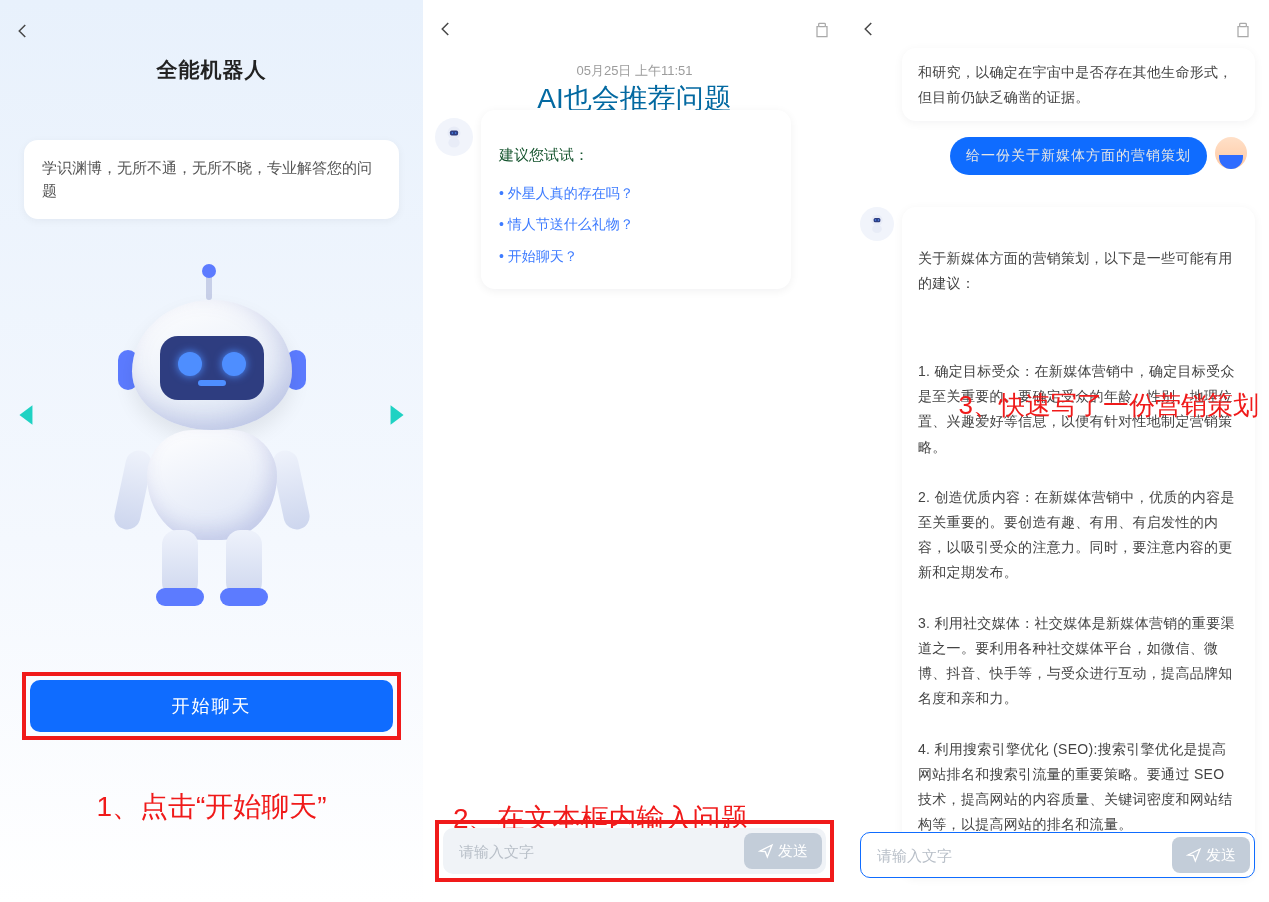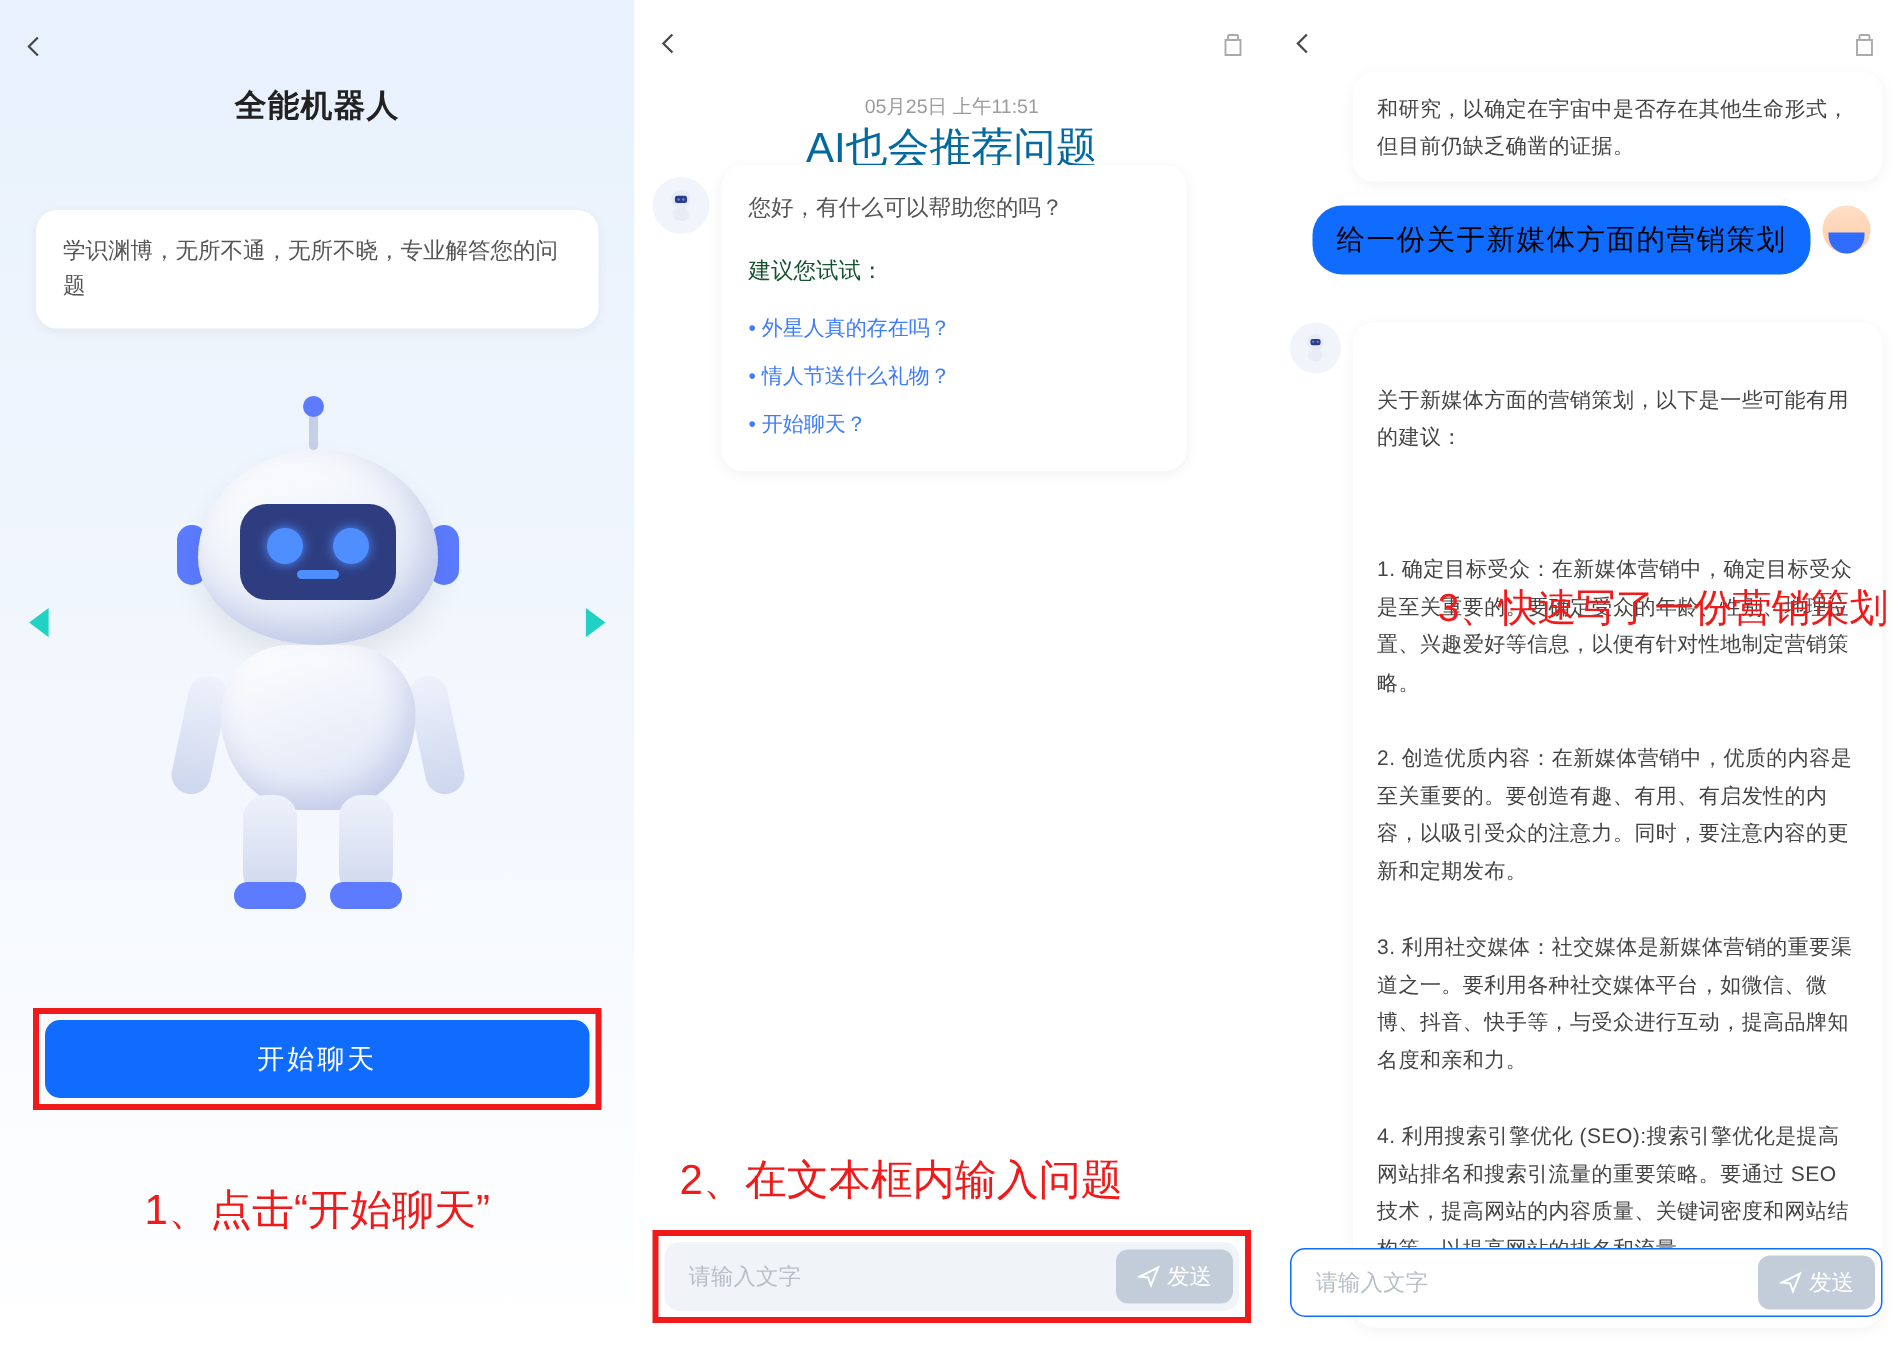--- a/index.html
+++ b/index.html
@@ -51,32 +51,32 @@
   
   .p2 .timestamp { position:absolute; top:62px; width:100%; text-align:center; font-size:13px; color:#9c9c9c; }
   .p2 .ann-top { position:absolute; top:80px; width:100%; text-align:center; font-size:28px; color:#0369a1; font-weight:500; }
   .p2 .bot-avatar { position:absolute; left:12px; top:118px; width:38px; height:38px; border-radius:50%; background:#f1f4fb; display:flex; align-items:center; justify-content:center; }
   .p2 .bot-avatar svg { width:26px; height:26px; }
   .p2 .bubble { position:absolute; left:58px; top:110px; width:310px; background:#fff; border-radius:14px; box-shadow:0 2px 10px rgba(0,0,40,0.06); padding:16px 18px; font-size:15px; color:#555; line-height:1.7; }
   .p2 .bubble .try { margin-top:16px; color:#14532d; font-weight:500; }
   .p2 .sugs { margin-top:10px; }
   .p2 .sugs .sug { color:#3d7bff; font-size:14px; padding:4px 0; cursor:pointer; }
   .p2 .sugs .sug::before { content:"• "; color:#3d7bff; }
-  .p2 .ann-mid { position:absolute; top:768px; left:30px; font-size:28px; color:#f01a1a; font-weight:500; }
+  .p2 .ann-mid { position:absolute; top:800px; left:30px; font-size:28px; color:#f01a1a; font-weight:500; }
   .p2 .inputframe { position:absolute; left:12px; right:12px; bottom:20px; border:4px solid #f01a1a; padding:4px; }
   .inputbar { display:flex; align-items:center; background:#f0f3f7; border-radius:10px; height:46px; padding:0 4px 0 16px;gap:19px; }
   .inputbar input { flex:1; border:none; background:transparent; font-size:15px; color:#666; outline:none; }
   .inputbar input::placeholder { color:#b8bfc8; }
   .sendbtn { background:#c3cdd9; color:#fff; border:none; border-radius:8px; height:36px; padding:0 14px; font-size:15px; display:flex; align-items:center; gap:4px; cursor:pointer; }
   .sendbtn svg { width:16px; height:16px; fill:none; stroke:#fff; stroke-width:2; }
 
   
   .p3 .scroll { position:absolute; top:48px; left:0; right:0; bottom:88px; padding:0 14px; }
   .p3 .bub-bot { background:#fff; border-radius:14px; box-shadow:0 2px 10px rgba(0,0,40,0.05); padding:12px 16px; font-size:14px; color:#444; line-height:1.75; letter-spacing:0.3px; margin-bottom:16px; margin-left:42px; }
-  .p3 .bub-user { display:inline-block; float:right; clear:both; background:#0f6cff; color:#000000; border-radius:20px; padding:10px 16px; font-size:19px; margin-bottom:16px; margin-right:42px; letter-spacing:1px; }
+  .p3 .bub-user { display:inline-block; float:right; clear:both; background:#0f6cff; color:#e5e5e5; border-radius:20px; padding:10px 16px; font-size:14px; margin-bottom:16px; margin-right:42px; letter-spacing:1px; }
   .p3 .user-row { display:flex; justify-content:flex-end; align-items:flex-start; gap:8px; margin-bottom:16px; }
   .p3 .user-avatar { width:32px; height:32px; border-radius:50%; background:linear-gradient(#ffe0c8,#ffc9a3); position:relative; flex-shrink:0; }
   .p3 .user-avatar::after { content:""; position:absolute; bottom:0; left:4px; right:4px; height:14px; background:#2f6cff; border-radius:0 0 16px 16px; }
   .p3 .bot-row { display:flex; align-items:flex-start; gap:8px; margin-bottom:12px; }
   .p3 .bot-avatar2 { width:34px; height:34px; border-radius:50%; background:#f1f4fb; display:flex; align-items:center; justify-content:center; flex-shrink:0; }
   .p3 .bot-avatar2 svg { width:24px; height:24px; }
   .p3 .bub-bot2 { flex:1; background:#fff; border-radius:14px; box-shadow:0 2px 10px rgba(0,0,40,0.05); padding:14px 16px; font-size:14px; color:#444; line-height:1.8; letter-spacing:0.3px; white-space:pre-line; }
   .p3 .ann3 { position:absolute; top:388px; right:10px; font-size:26px; color:#f01a1a; font-weight:500; white-space:nowrap; z-index:5; }
   .p3 .doc-icon { position:absolute; top:100px; right:16px; width:20px; height:20px; }
   .p3 .doc-icon svg { width:100%; height:100%; stroke:#3d7bff; stroke-width:1.5; fill:none; }
@@ -156,21 +156,20 @@
     <div class="bot-avatar">
       <svg viewBox="0 0 64 64">
           <circle cx="32" cy="22" r="16" fill="#e8ecf7"></circle>
           <rect x="22" y="16" width="20" height="12" rx="4" fill="#2e3d80"></rect>
           <circle cx="28" cy="22" r="2" fill="#4e8eff"></circle>
           <circle cx="36" cy="22" r="2" fill="#4e8eff"></circle>
           <ellipse cx="32" cy="46" rx="14" ry="12" fill="#e8ecf7"></ellipse>
         </svg>
     </div>
     <div class="bubble">
-      <div>您好，有什么可以帮助您的吗？</div>
       <div class="try">建议您试试：</div>
       <div class="sugs">
         <div class="sug">外星人真的存在吗？</div>
         <div class="sug">情人节送什么礼物？</div>
         <div class="sug">开始聊天？</div>
       </div>
     </div>
 
     <div class="ann-mid">2、在文本框内输入问题</div>
 

